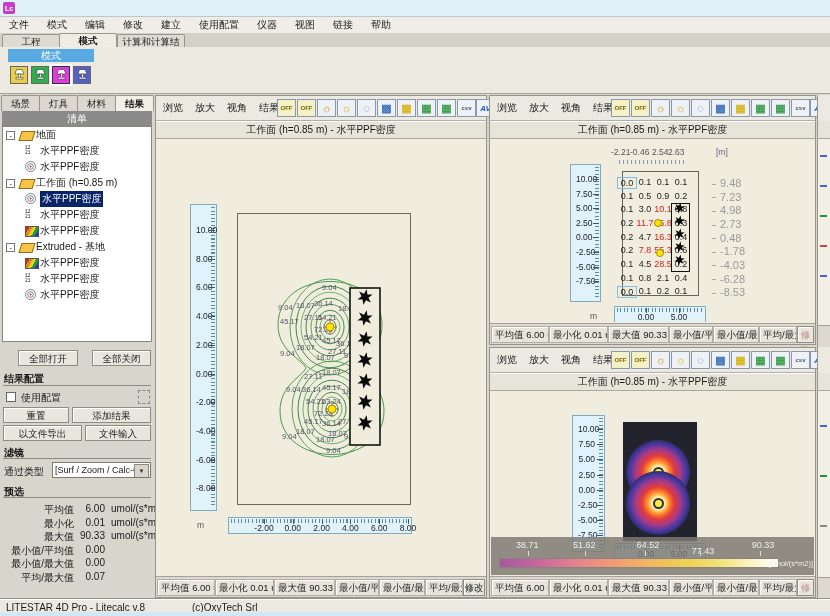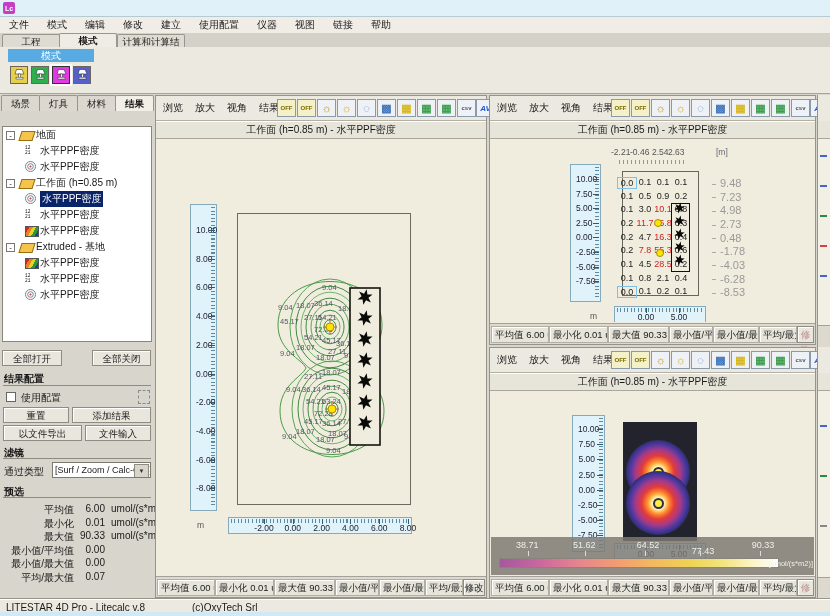--- a/index.html
+++ b/index.html
@@ -142,20 +142,21 @@
     </div>
 </div>
 
 <div class="abs sidebar">
   <div id="side-tabs">
       <div class="side-tab" style="left: 1px;">场景</div>
       <div class="side-tab" style="left: 39px;">灯具</div>
       <div class="side-tab" style="left: 77px;">材料</div>
       <div class="side-tab active" style="left: 115px;">结果</div>
     </div>
+  <div class="abs listhdr">清单</div>
   <div class="abs treebox" id="tree">
       <div class="tree-row">
         <span class="expander">-</span>
         <span class="folder"></span>
         <span class="t-label" style="left: 33px;">地面</span>
       </div>
       <div class="tree-row">
         <span class="ic-val">12<br>21</span>
         <span class="t-label" style="left: 37px;">水平PPF密度</span>
       </div>
@@ -204,21 +205,21 @@
       <div class="tree-row">
         <span style="position: absolute; left: 21px; top: 1px;"><svg width="13" height="13">
             <circle cx="6.5" cy="6.5" r="5" fill="none" stroke="#556677" stroke-width="0.8"></circle>
             <circle cx="6.5" cy="6.5" r="2.8" fill="none" stroke="#556677" stroke-width="0.8"></circle>
             <circle cx="6.5" cy="6.5" r="1" fill="#cc3322"></circle>
           </svg></span>
         <span class="t-label" style="left: 37px;">水平PPF密度</span>
       </div>
     </div>
 
-  <div class="abs sbtn" style="left:2px;top:255px;width:60px">全部打开</div>
+  <div class="abs sbtn" style="left:18px;top:255px;width:60px">全部打开</div>
   <div class="abs sbtn" style="left:92px;top:255px;width:59px">全部关闭</div>
 
   <div class="abs sec-label" style="left:4px;top:277px">结果配置</div>
   <div class="hrule" style="top:290px"></div>
 
   <div class="checkbox" style="left:6px;top:297px"></div>
   <div class="abs" style="left:21px;top:296px">使用配置</div>
   <div class="abs" style="left:138px;top:295px;width:10px;height:12px;border:1px dashed #8a8a8a"></div>
 
   <div class="abs sbtn" style="left:3px;top:312px;width:66px">重置</div>

